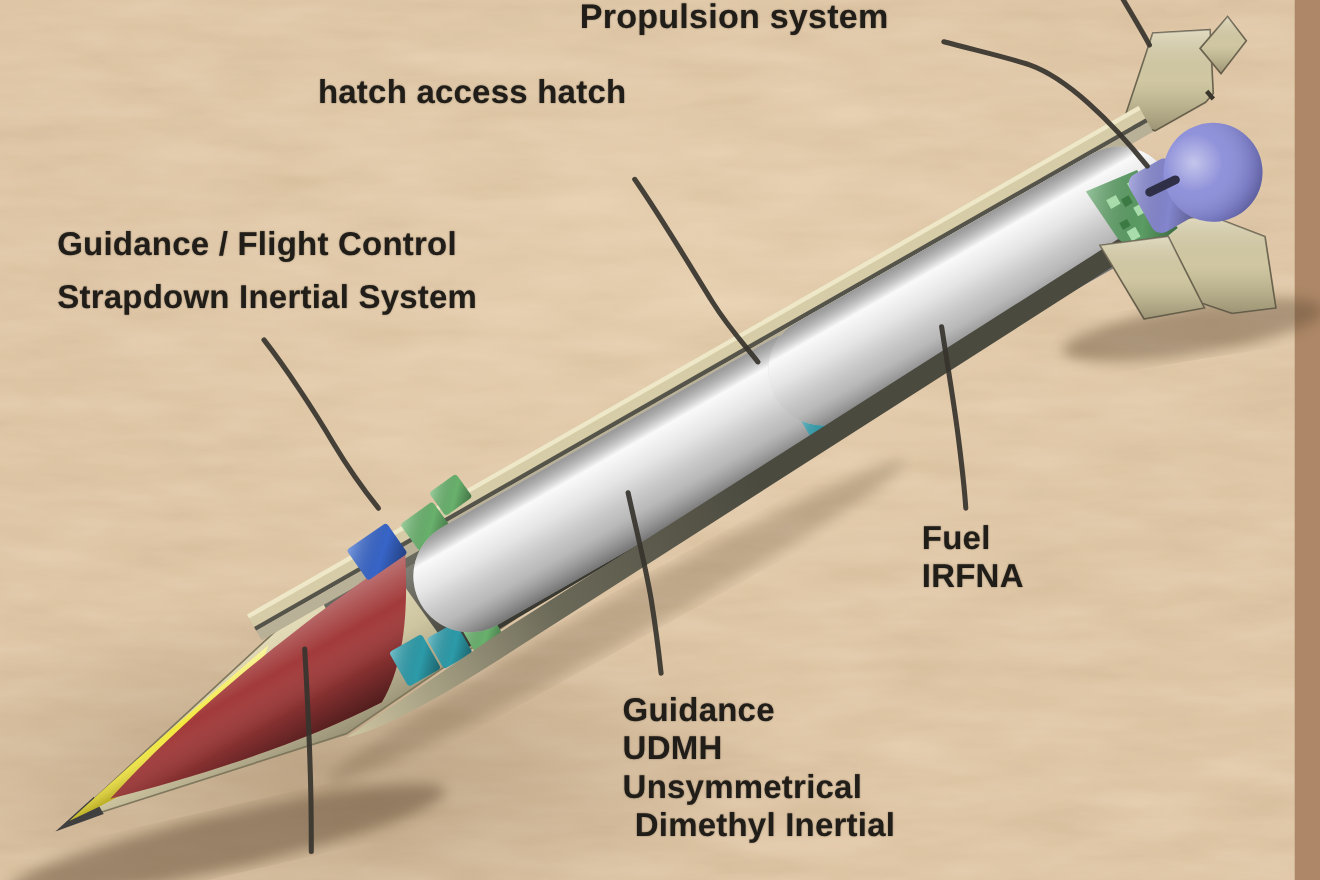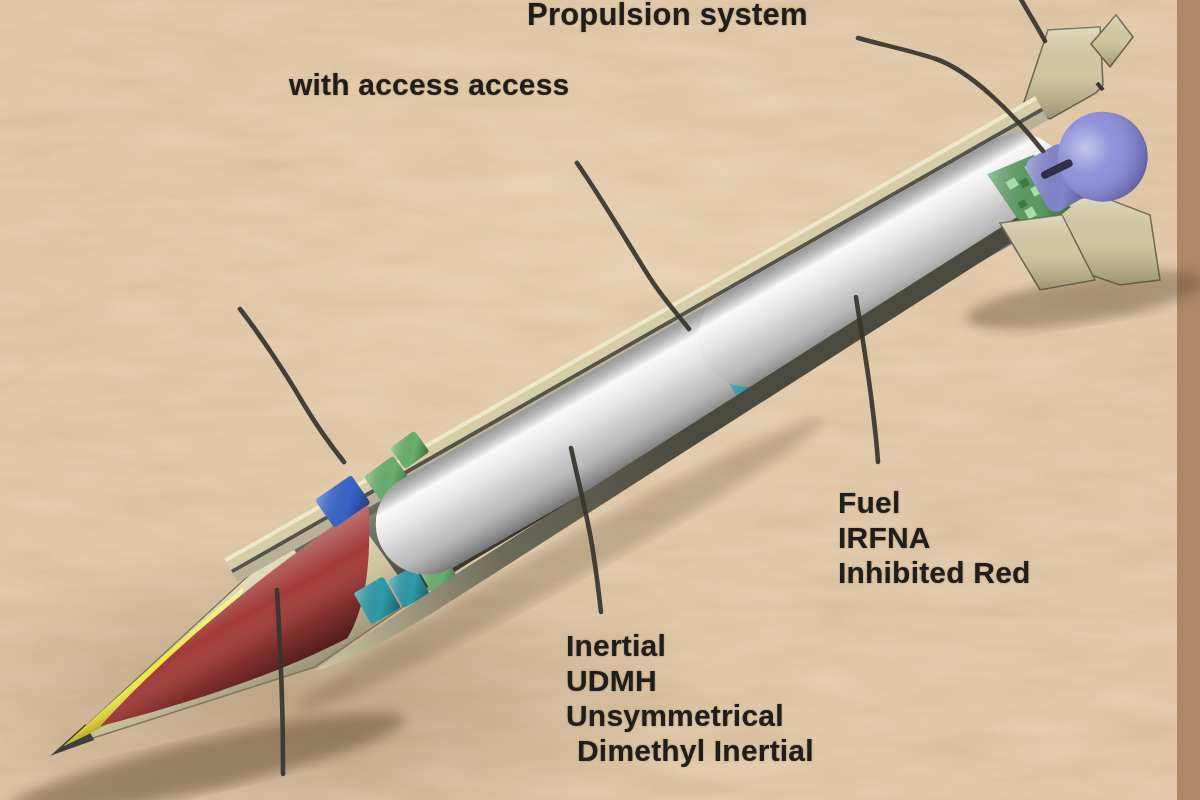--- a/index.html
+++ b/index.html
@@ -5,21 +5,21 @@
   html,body{margin:0;padding:0;background:#222;}
   .stage{position:relative;width:1200px;height:800px;overflow:hidden;
          font-family:"Liberation Sans",sans-serif;}
   .art{position:absolute;left:0;top:0;filter:blur(.45px);}
   .lbl{position:absolute;font:700 30px/35px "Liberation Sans",sans-serif;
        letter-spacing:.2px;white-space:nowrap;
        text-shadow:0 0 1.5px rgba(45,38,28,.55);}
   #lbl-propulsion{left:527px;top:-3px;font-size:31px;}
   #lbl-interstage{left:289px;top:66px;line-height:37px;}
   #lbl-guidance{left:52px;top:199px;line-height:48px;}
-  #lbl-fuel{left:838px;top:485px;line-height:35px;}
+  #lbl-fuel{left:838px;top:472px;line-height:35px;}
   #lbl-oxidizer{left:566px;top:628px;line-height:35px;}
   .indent{padding-left:11px;}
 </style>
 </head>
 <body>
 
 <div class="stage" style="color: rgb(33, 29, 24);">
 
 <svg class="art" width="1200" height="800" viewBox="0 0 1200 800">
   <defs>
@@ -229,30 +229,33 @@
     <path d="M571,448 C578,480 587,515 592,545 C596,570 599,594 601,612"></path>
     <path d="M277,590 C279,625 281,665 282,700 C283,728 283,752 283,774"></path>
   </g>
 </svg>
 
 <div class="lbl" id="lbl-propulsion">
   <div>Propulsion system</div>
 </div>
 
 <div class="lbl" id="lbl-interstage">
-  <div>with access access</div>
-</div>
-
+  <div>hatch access hatch</div>
+</div>
+
+<div class="lbl" id="lbl-guidance">
+  <div>Guidance / Flight Control</div>
+  <div>Strapdown Inertial System</div>
+</div>
 
 <div class="lbl" id="lbl-fuel">
   <div>Fuel</div>
   <div>IRFNA</div>
-  <div>Inhibited Red</div>
 </div>
 
 <div class="lbl" id="lbl-oxidizer">
-  <div>Inertial</div>
+  <div>Guidance</div>
   <div>UDMH</div>
   <div>Unsymmetrical</div>
   <div class="indent">Dimethyl Inertial</div>
 </div>
 
 </div>
 
 </body></html>

